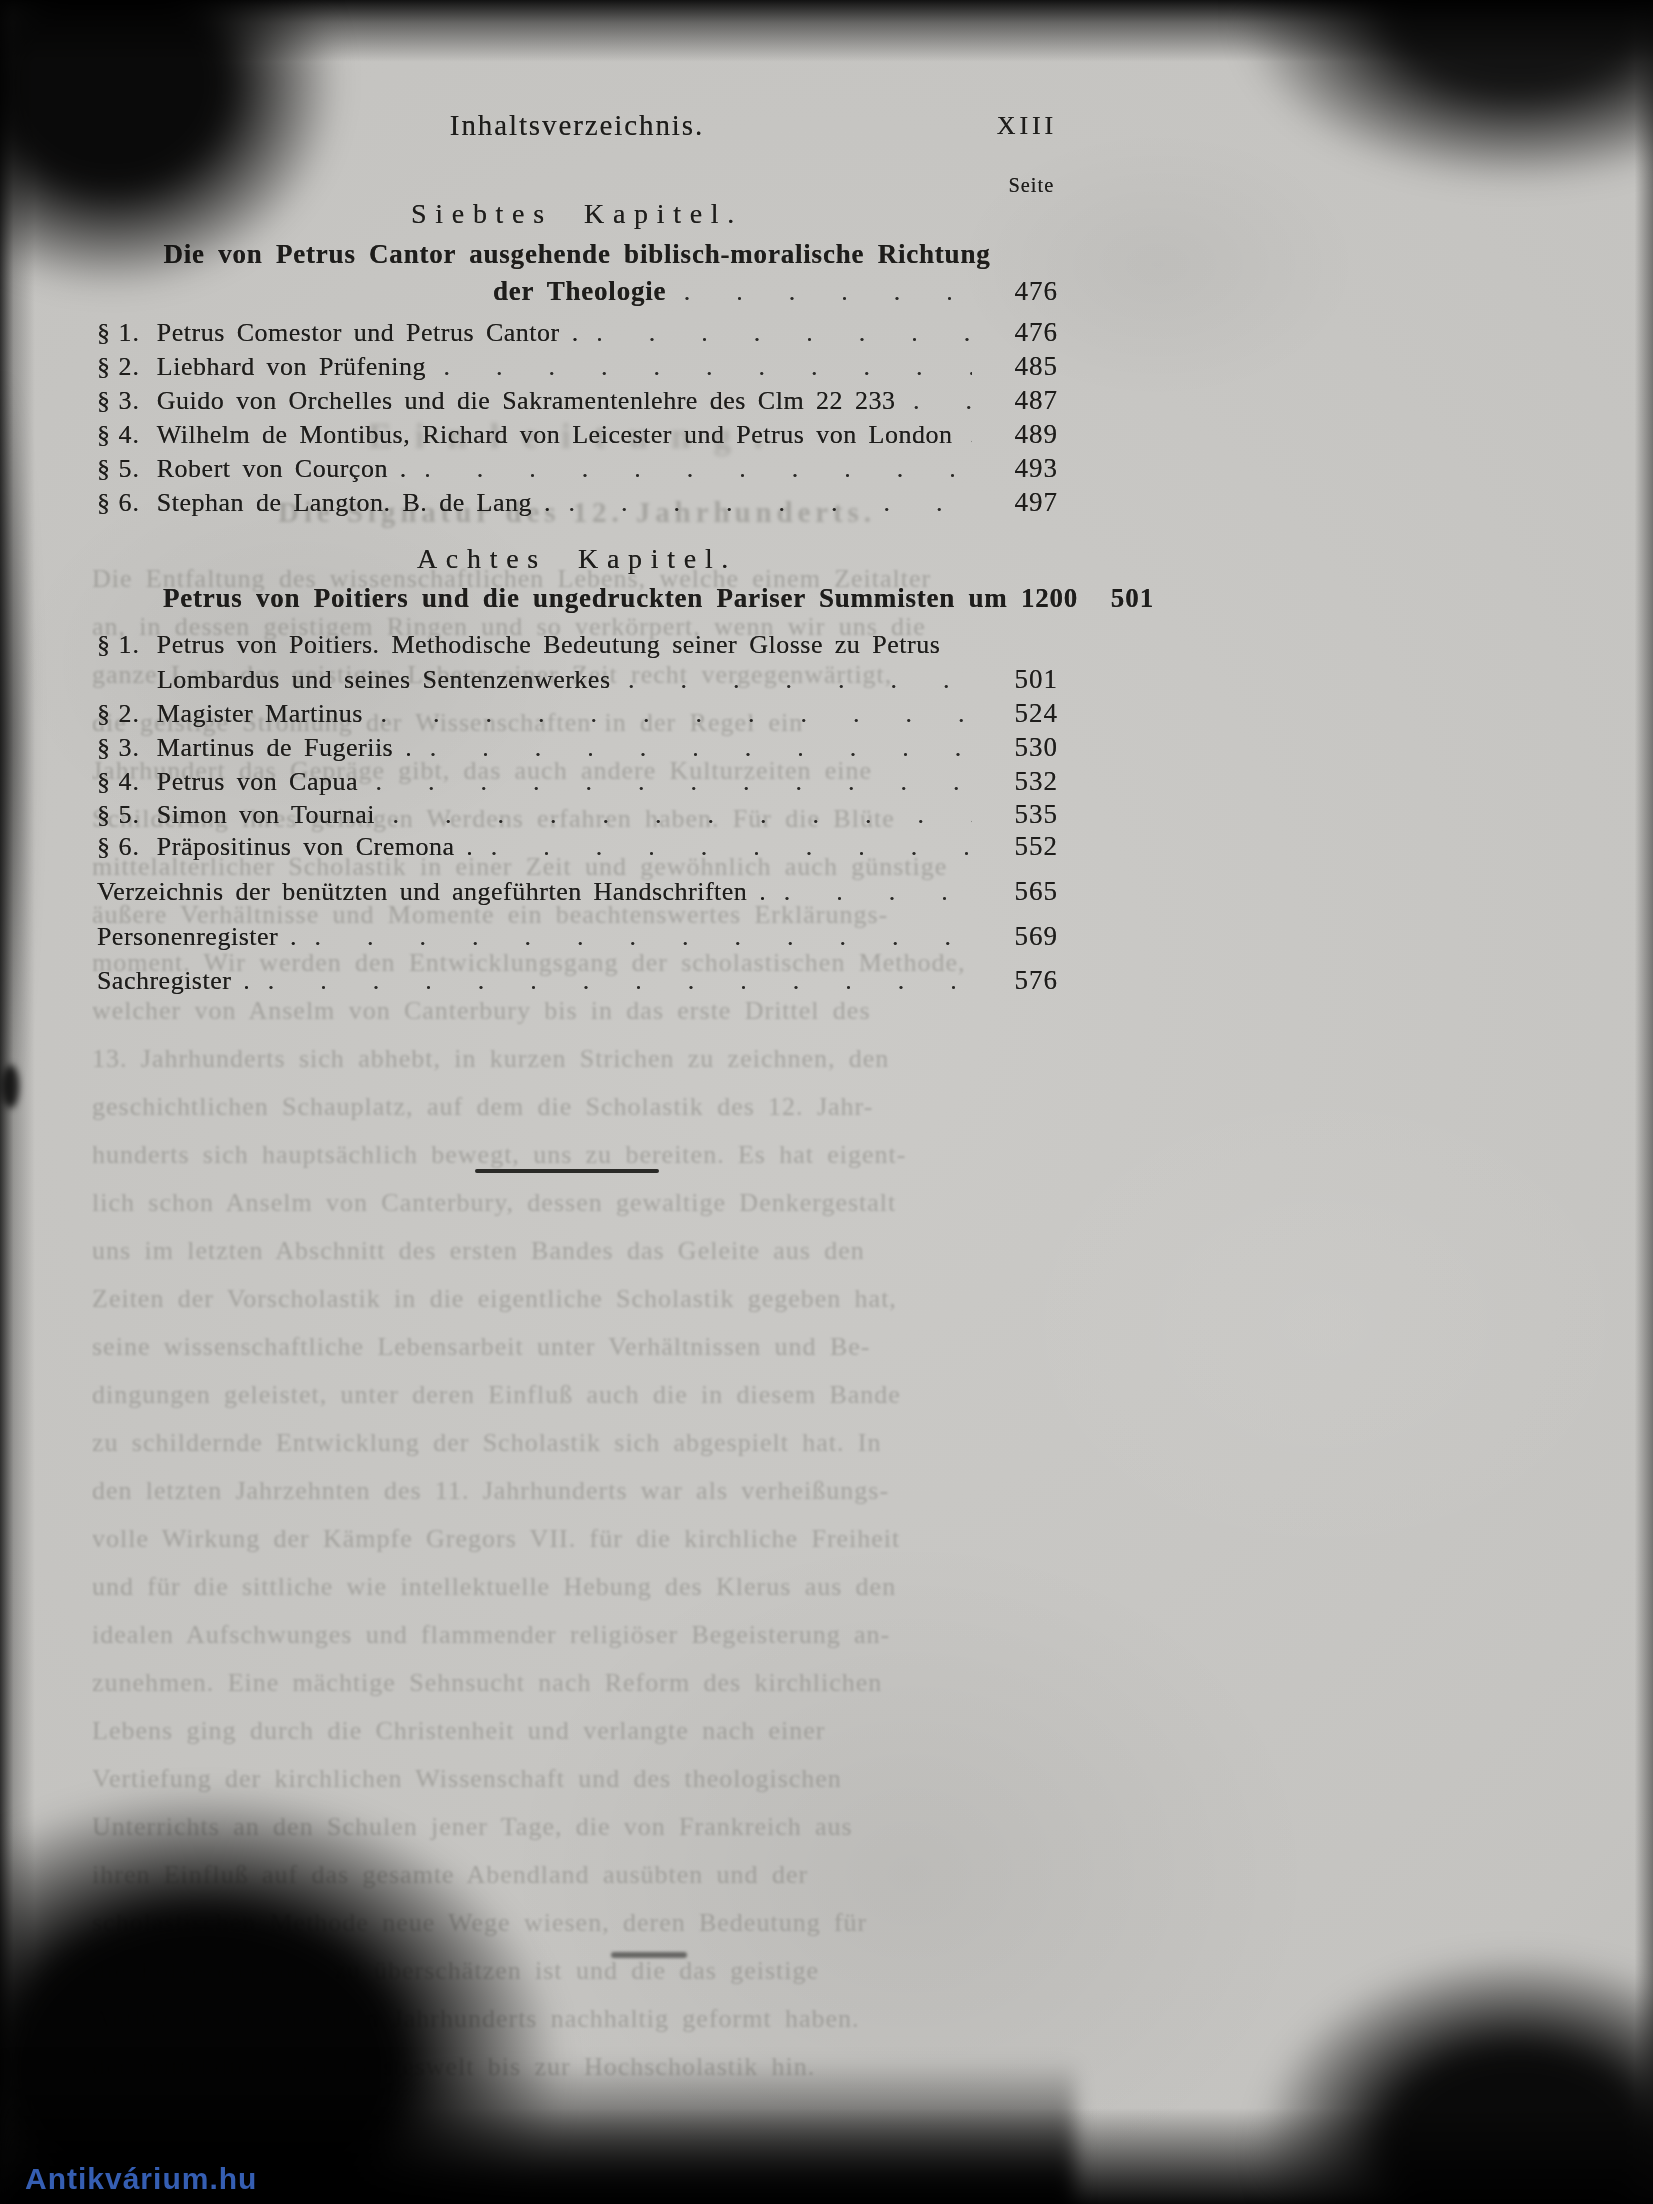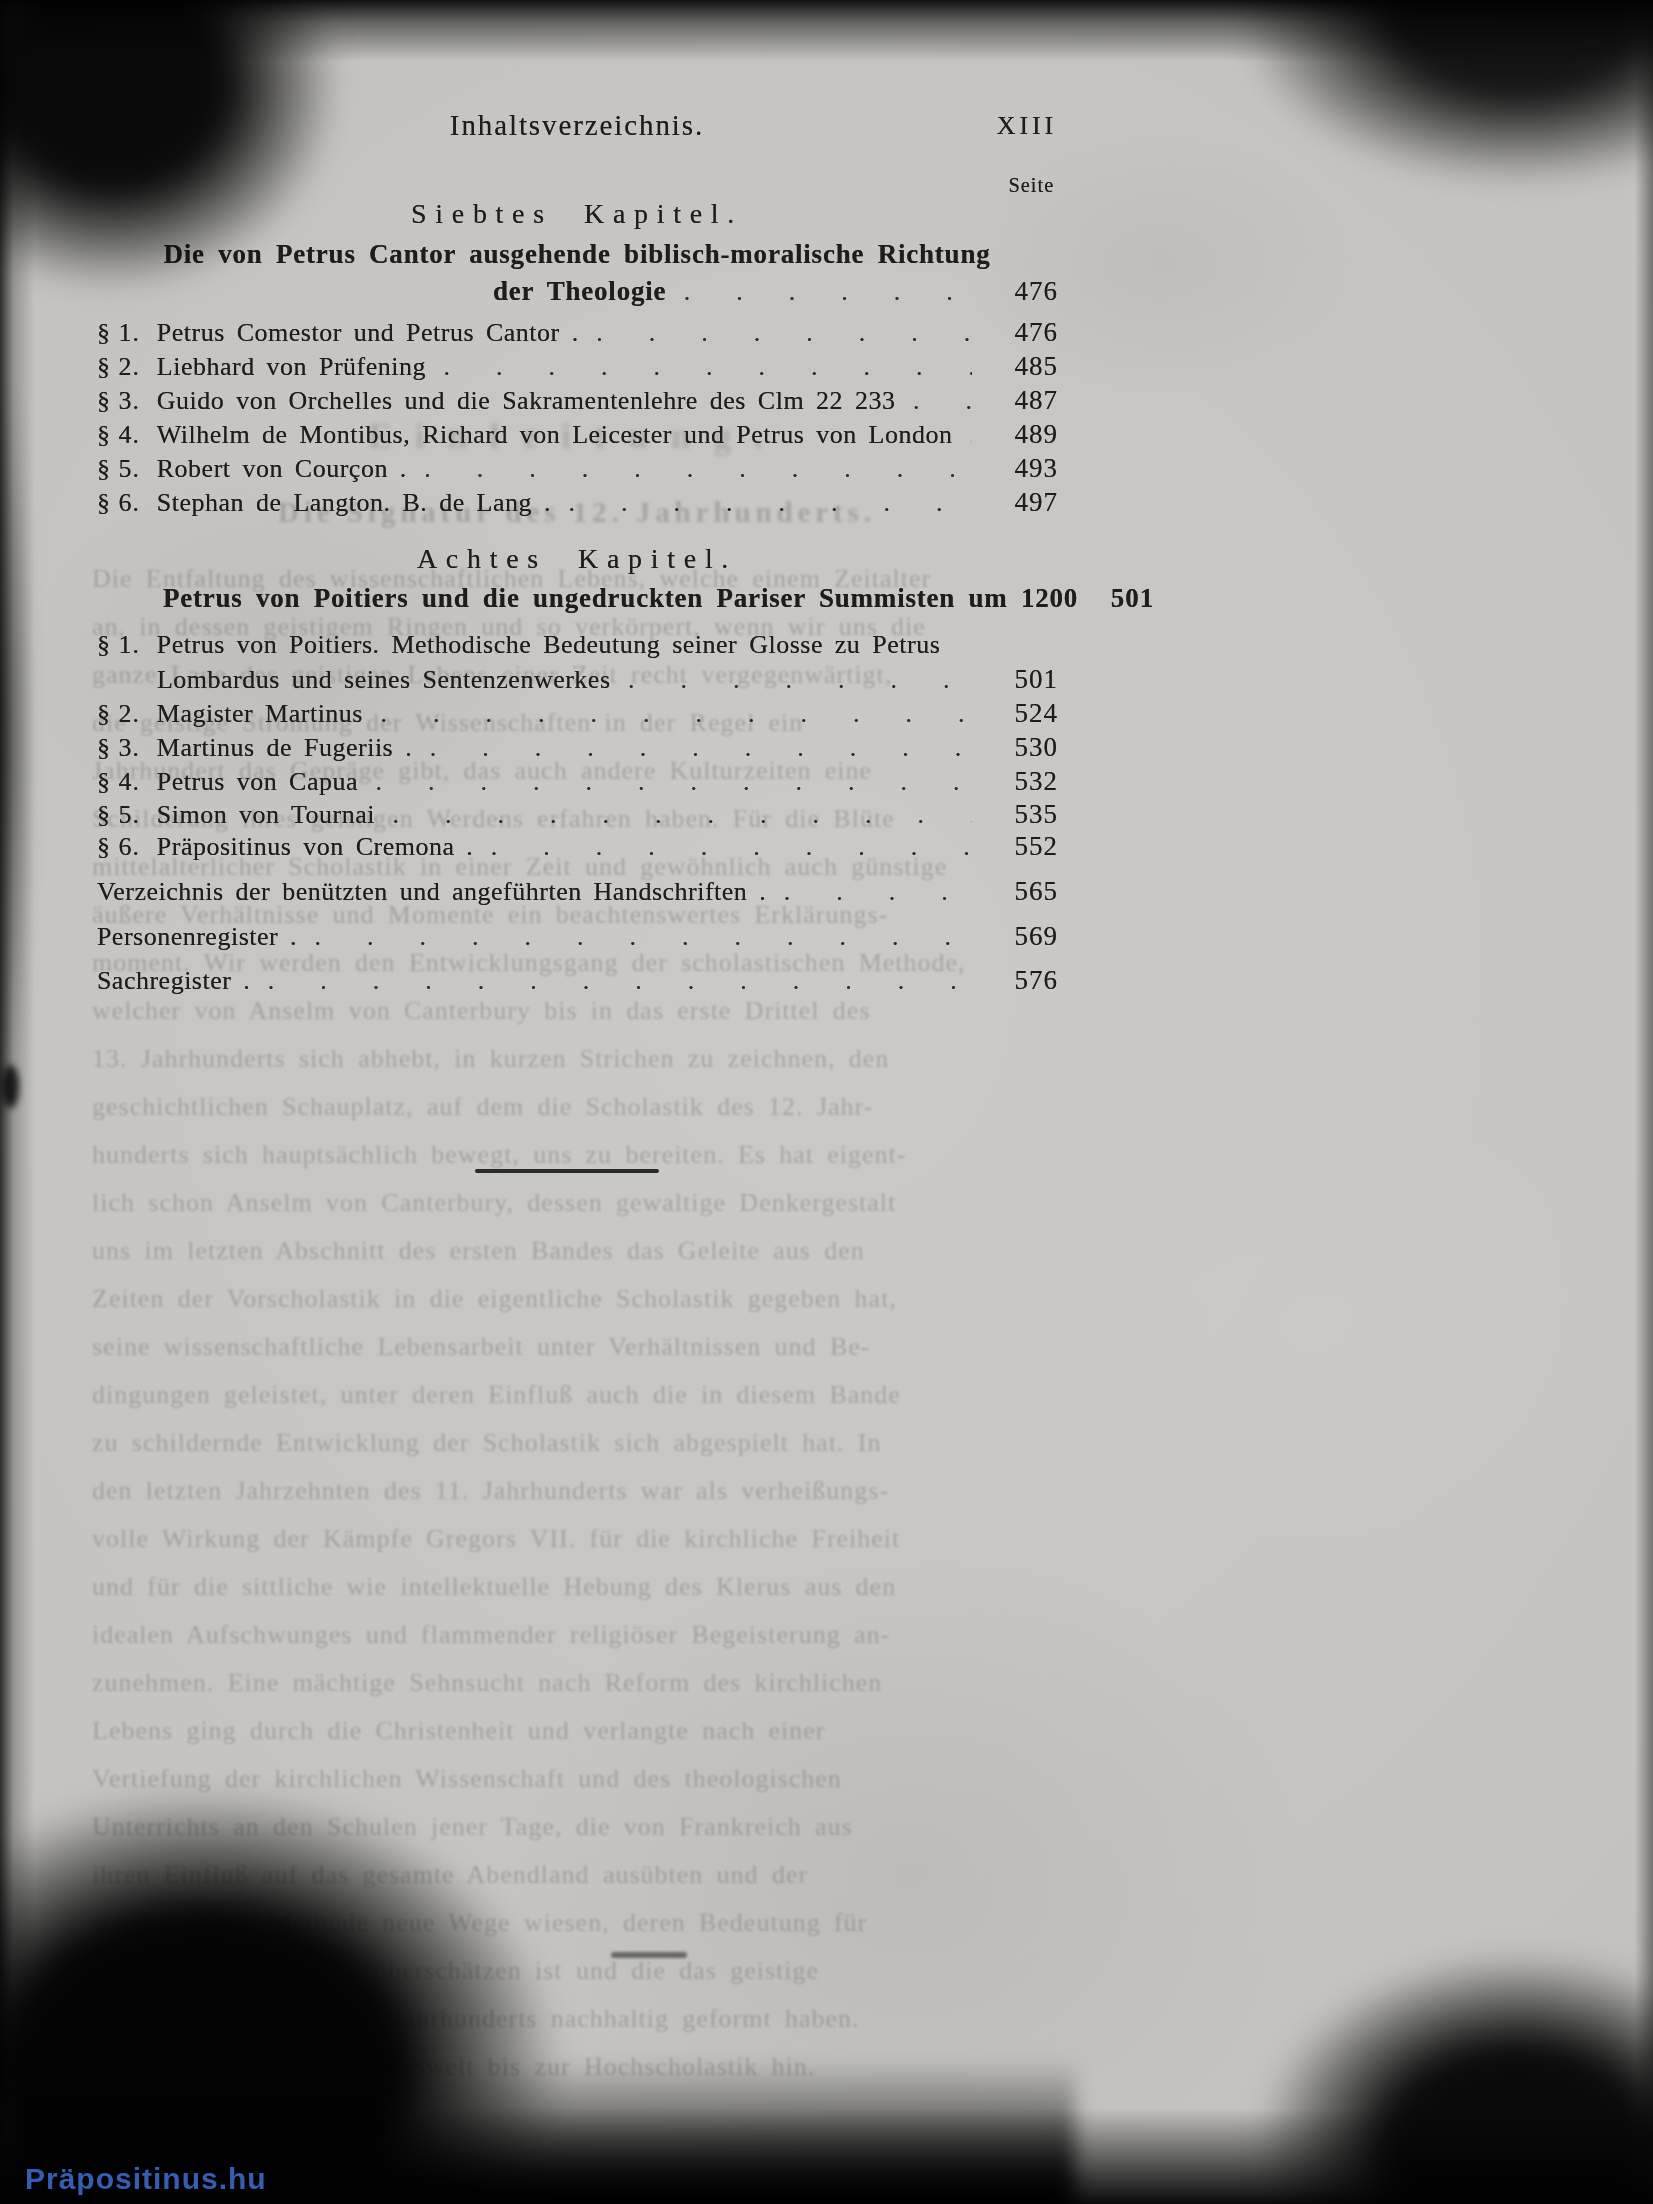--- a/index.html
+++ b/index.html
@@ -238,15 +238,15 @@
   <div class="vignette"></div>
   <div class="shadow sh-tl"></div>
   <div class="shadow sh-tr"></div>
   <div class="shadow sh-bl"></div>
   <div class="shadow sh-br"></div>
   <div class="shadow sh-bottom"></div>
   <div class="shadow sh-left-blob"></div>
   <div class="shadow blob-left-small"></div>
   <div class="shadow smudge"></div>
 
-  <div class="watermark">Präpositinus.hu</div>
+  <div class="watermark">Antikvárium.hu</div>
 </div>
 
 
 </body></html>

